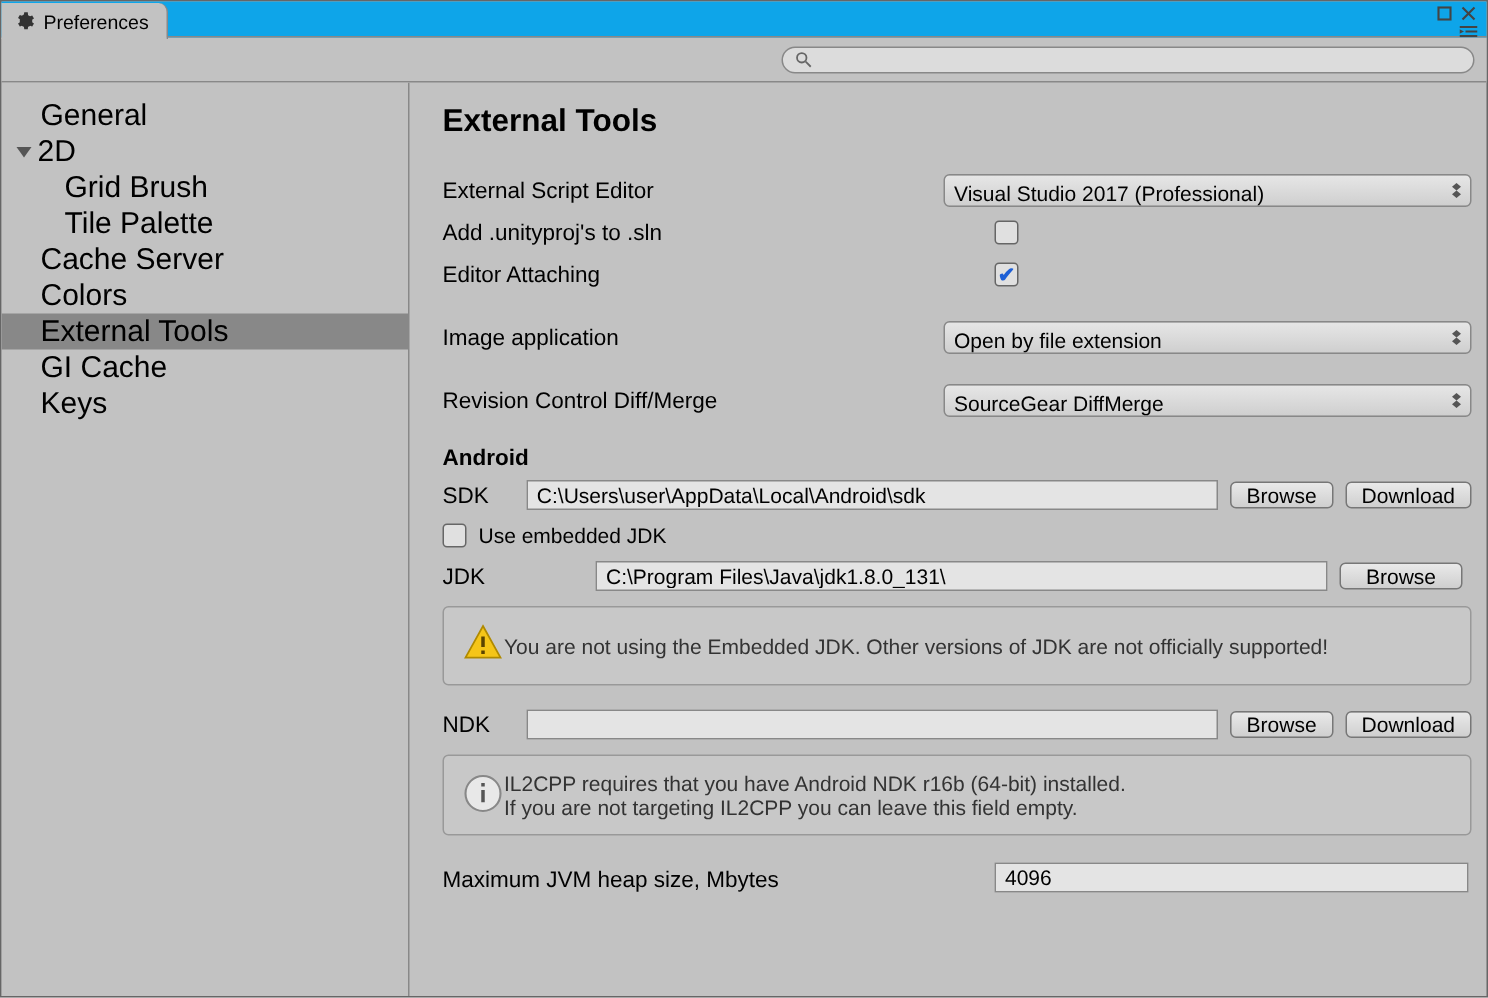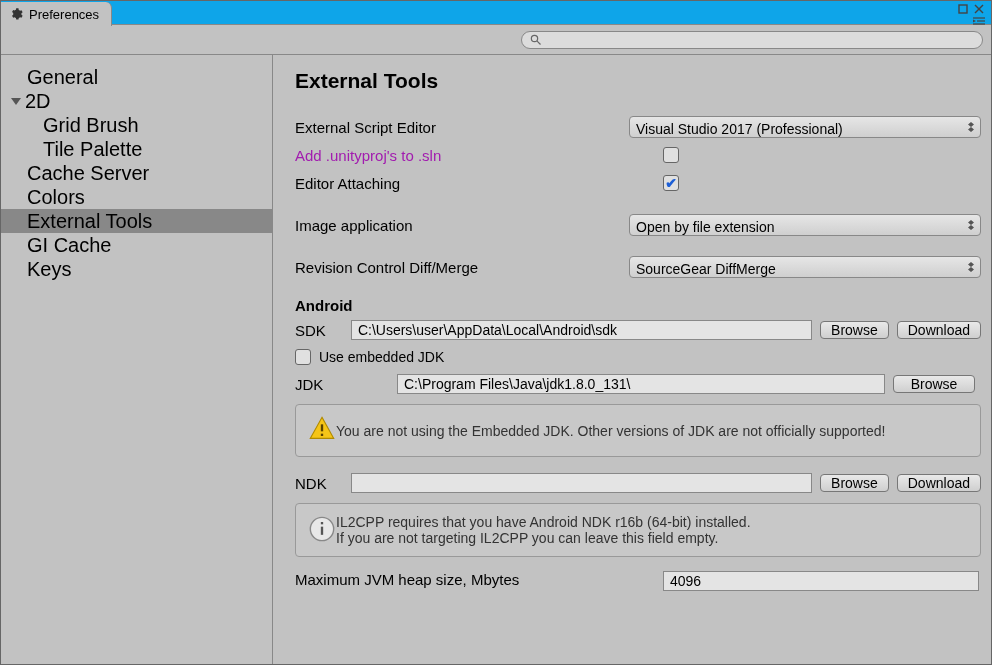--- a/index.html
+++ b/index.html
@@ -131,21 +131,21 @@
   }
   .row {
     display: flex;
     align-items: center;
     min-height: 28px;
   }
   .row-label {
     width: 368px;
     font-size: 15px;
   }
-  .row-label.disabled { color: #a21caf; }
+  .row-label.disabled { color: #000000; }
   .row-control { flex: 1; display: flex; align-items: center; }
   .dropdown {
     width: 352px;
     height: 22px;
     background: linear-gradient(#e6e6e6, #cfcfcf);
     border: 1px solid #888;
     border-radius: 4px;
     display: flex;
     align-items: flex-end;
     padding: 0 6px;
@@ -226,21 +226,21 @@
     display: flex;
     align-items: center;
     padding: 10px 12px;
     margin: 8px 0 14px 0;
     font-size: 14px;
     color: #333;
   }
   .warn-box .ico, .info-box .ico { flex-shrink: 0; }
   .heap-row {
     display: flex;
-    align-items: flex-start;
+    align-items: flex-end;
     height: 24px;
     margin-top: 6px;
   }
   .heap-row .row-label { width: 368px; font-size: 15px; }
 </style>
 </head>
 <body>
 
 <div class="window">
 

